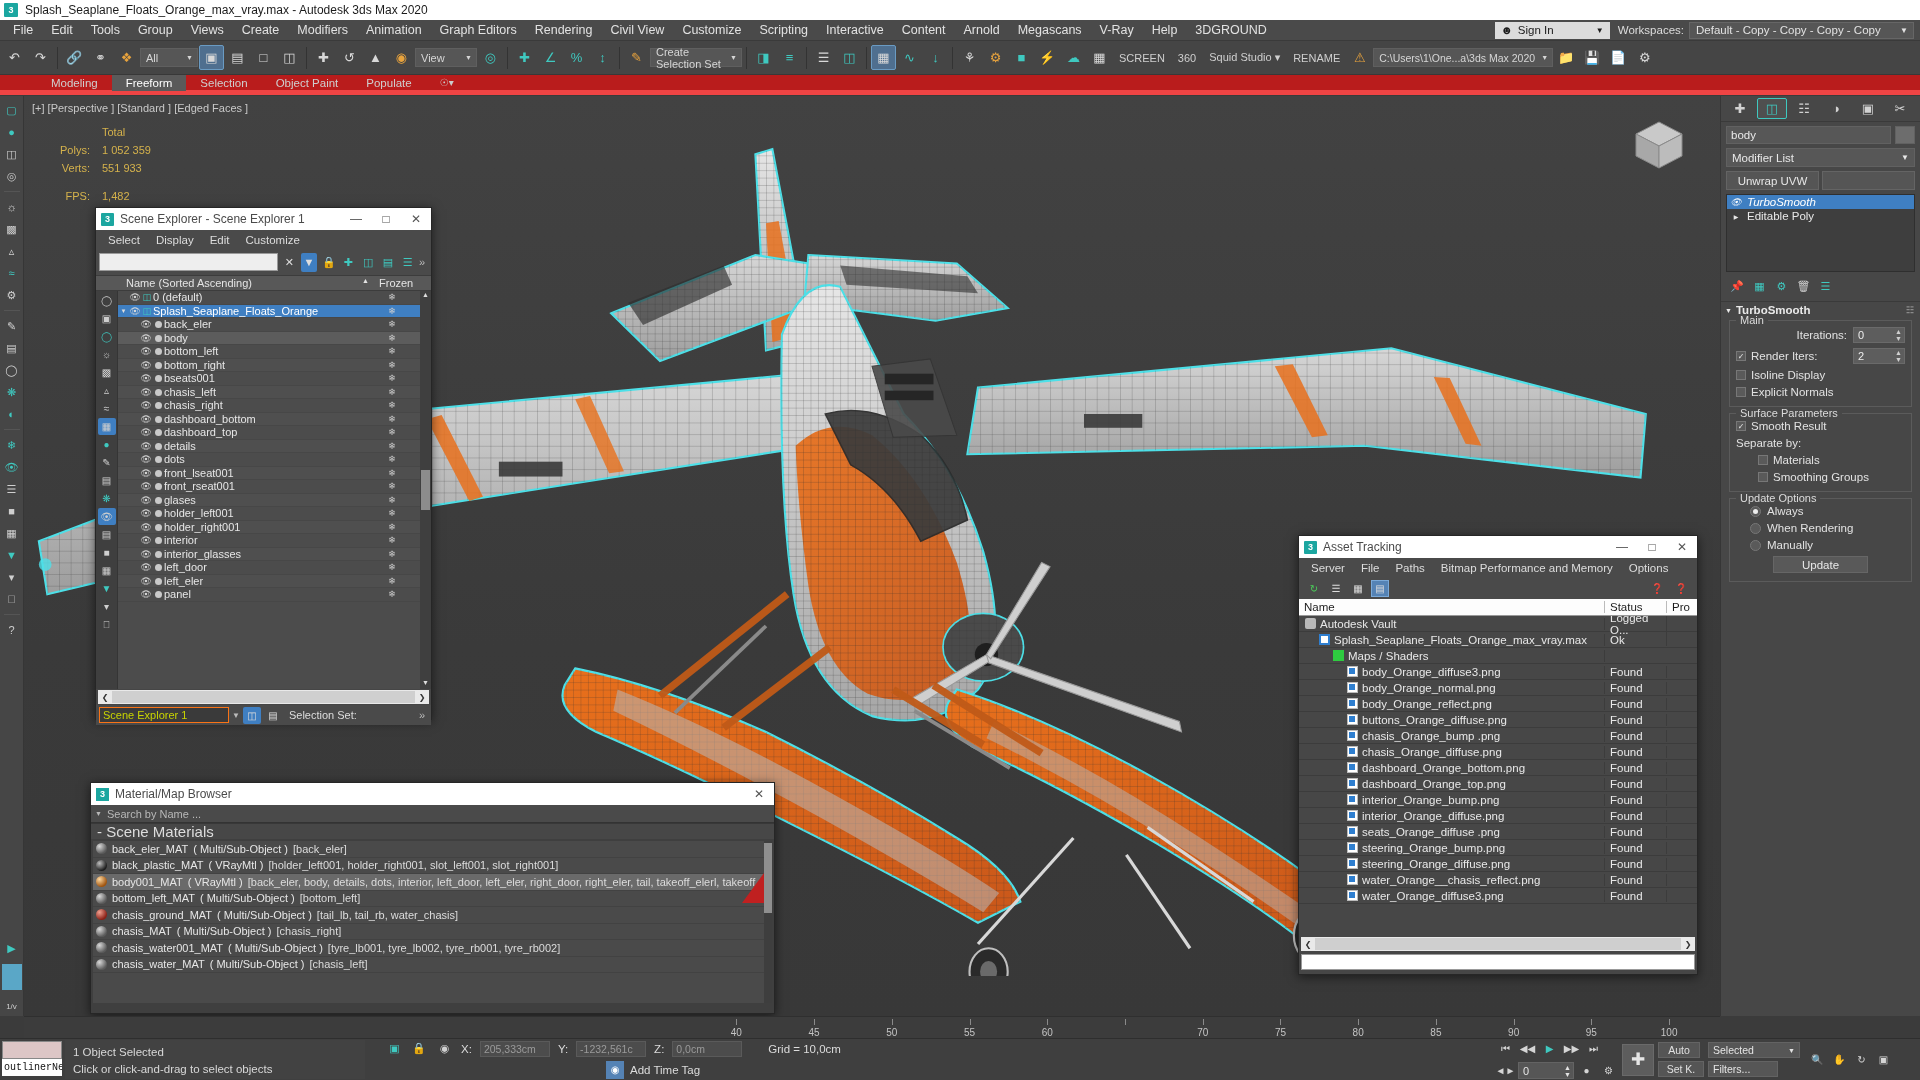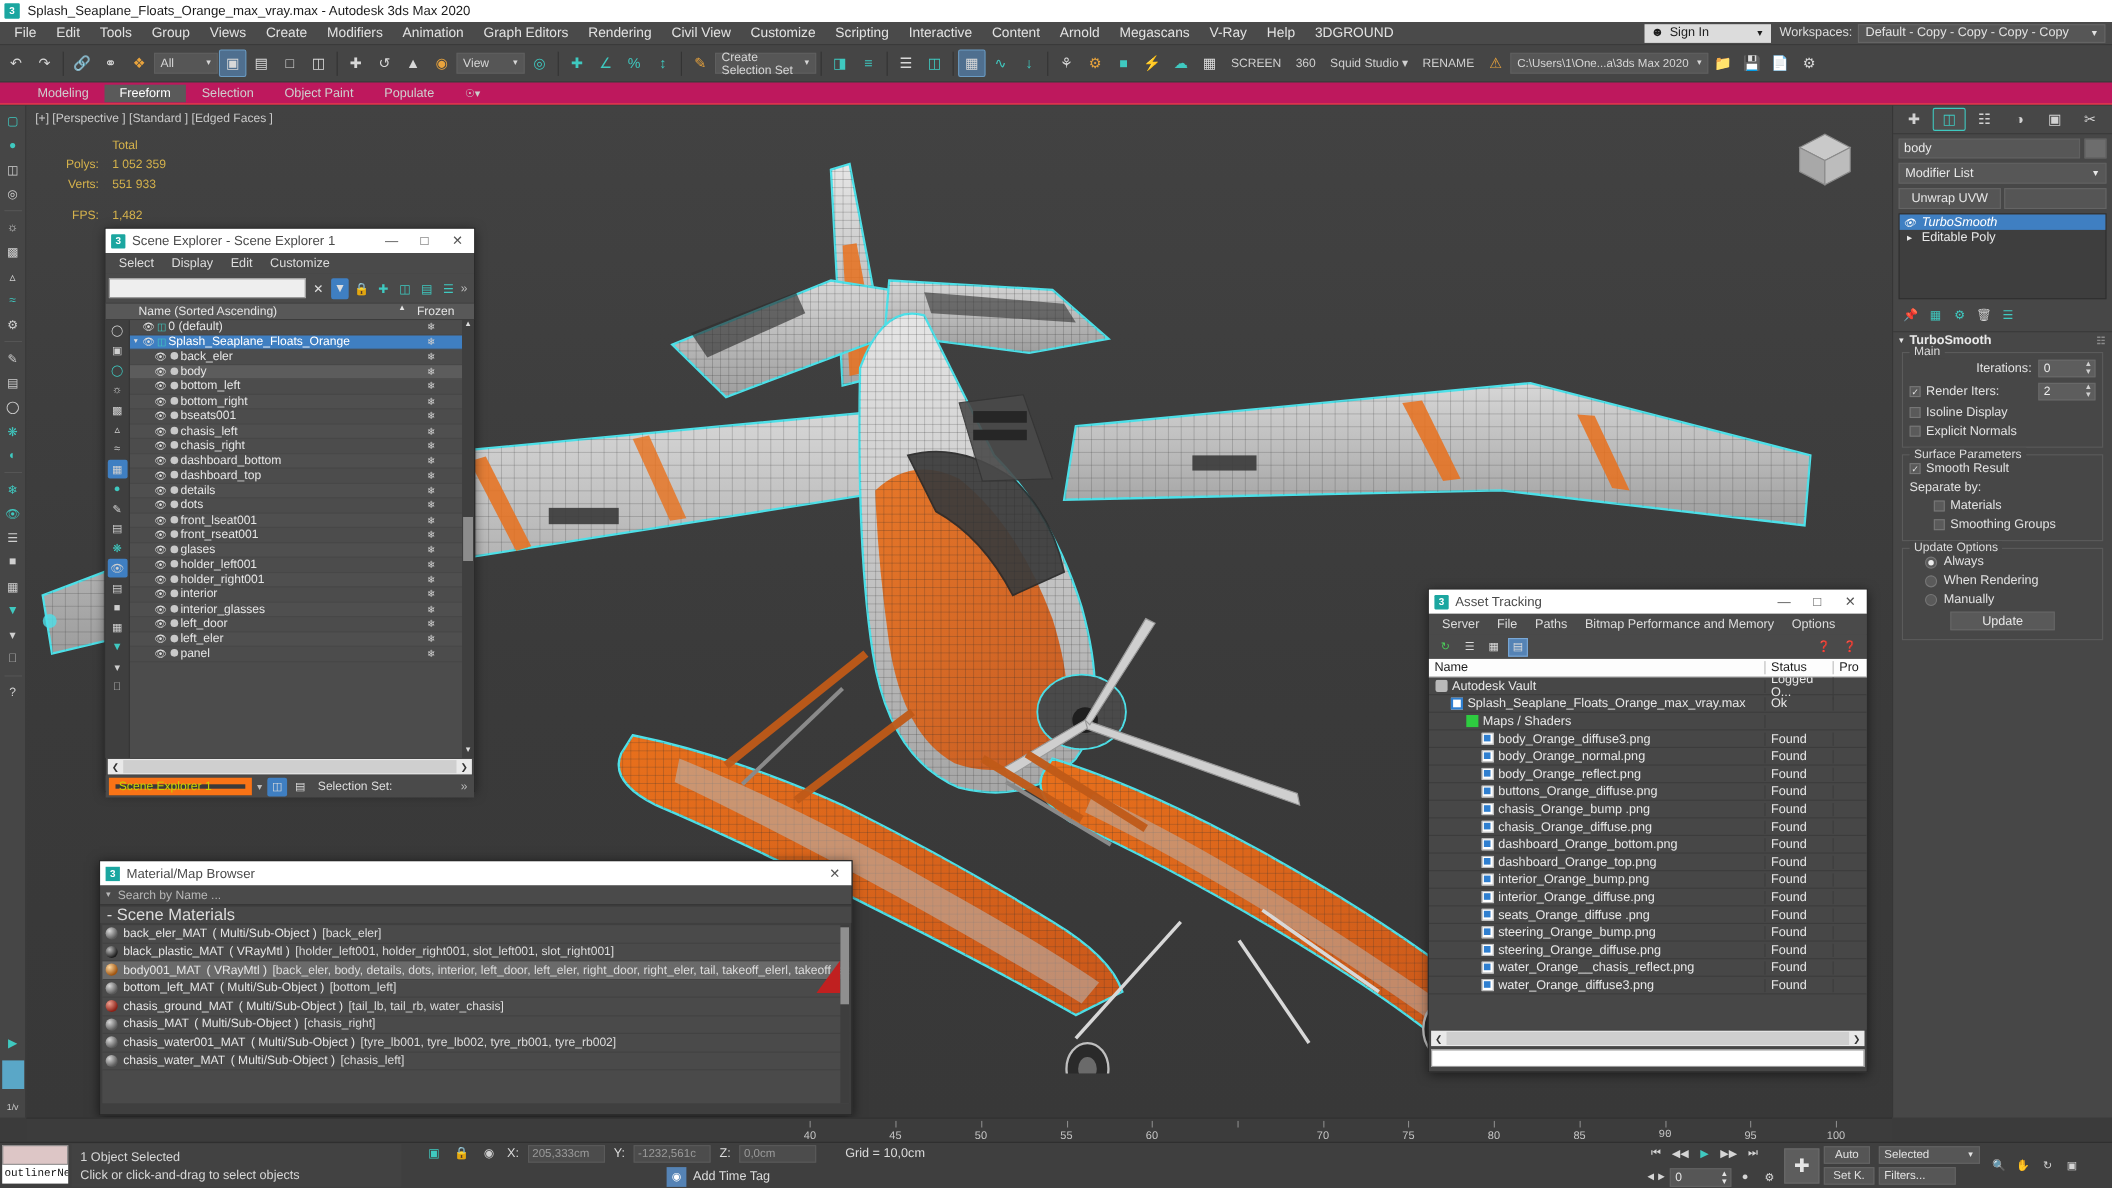--- a/index.html
+++ b/index.html
@@ -66,22 +66,22 @@
   .tb-text { font-size:11px; color:#cfcfcf; padding:0 6px; white-space:nowrap; }
   .path-box {
     background:#565656; height:19px; display:flex; align-items:center;
     padding:0 16px 0 5px; font-size:10.5px; width:180px; position:relative;
     border:1px solid #5f5f5f; overflow:hidden; white-space:nowrap;
   }
   .path-box .caret{ position:absolute; right:4px; font-size:7px; }
 
   
   .ribbon {
-    height:20px; background:#be185d; display:flex; align-items:center;
-    padding-left:20px; font-size:11.5px; border-bottom:1px solid #ef4444;
+    height:20px; background:#b91c1c; display:flex; align-items:center;
+    padding-left:37px; font-size:11.5px; border-bottom:5px solid #ef4444;
   }
   .rtab { padding:2px 14px; color:#cfcfcf; }
   .rtab.active { background:#5a5a5a; color:#fff; }
   .rbtn { width:18px; height:16px; display:flex; align-items:center;
           justify-content:center; font-size:10px; color:#ccc; margin-left:12px;}
 
   
   .leftrail {
     position:absolute; left:0; top:96px; width:24px; bottom:64px;
     background:#464646; border-right:1px solid #363636;
@@ -175,21 +175,21 @@
   .se-vscroll { width:11px; background:#3f3f3f; display:flex; flex-direction:column;
                 align-items:center; justify-content:space-between; }
   .se-vscroll .arr{ font-size:7px; color:#ddd; height:10px; }
   .se-vscroll .thumb{ width:9px; height:40px; background:#8c8c8c; }
   .se-hscroll { height:14px; background:#e9e9e9; display:flex; align-items:center;
                 margin:1px 2px; }
   .se-hscroll .arr{ width:14px; text-align:center; font-size:8px; color:#333; }
   .se-hscroll .track{ flex:1; height:12px; background:#cfcfcf; }
   .se-foot { height:20px; background:#4a4a4a; display:flex; align-items:center;
              gap:3px; padding:0 3px; font-size:11px; }
-  .se-namebox { width:130px; height:16px; background:#3a3a3a; border:6px solid #f97316;
+  .se-namebox { width:130px; height:16px; background:#3a3a3a; border:1px solid #f97316;
                 color:#c8d400; font-size:11px; display:flex; align-items:center;
                 padding-left:3px; }
   .se-fbtn { width:18px;height:17px;display:flex;align-items:center;
              justify-content:center;font-size:10px;color:#ddd;border-radius:2px;}
   .se-fbtn.on{ background:#3f7fc2; }
   .se-selset{ font-size:11px; color:#ddd; margin-left:4px;}
 
   
   #assetTracking { left:1298px; top:535px; width:400px; height:440px; }
   .at-toolbar{ height:22px; background:#4a4a4a; display:flex; align-items:center;
@@ -1326,21 +1326,21 @@
       <div class="tick" style="left: 64.9167%; margin-top: 32px;">65</div>
       <div class="mark" style="left: 69.5%;"></div>
       <div class="tick" style="left: 69.5%;">70</div>
       <div class="mark" style="left: 74.0833%;"></div>
       <div class="tick" style="left: 74.0833%;">75</div>
       <div class="mark" style="left: 78.6667%;"></div>
       <div class="tick" style="left: 78.6667%;">80</div>
       <div class="mark" style="left: 83.25%;"></div>
       <div class="tick" style="left: 83.25%;">85</div>
       <div class="mark" style="left: 87.8333%;"></div>
-      <div class="tick" style="left: 87.8333%; font-family: Liberation Mono, monospace;">90</div>
+      <div class="tick" style="left: 87.8333%;">90</div>
       <div class="mark" style="left: 92.4167%;"></div>
       <div class="tick" style="left: 92.4167%;">95</div>
       <div class="mark" style="left: 97%;"></div>
       <div class="tick" style="left: 97%;">100</div>
     </div>
 
   <div class="statusbar">
     <div class="sb-mini">
       <div class="sw"></div>
       <div class="nm">outlinerNeste</div>

